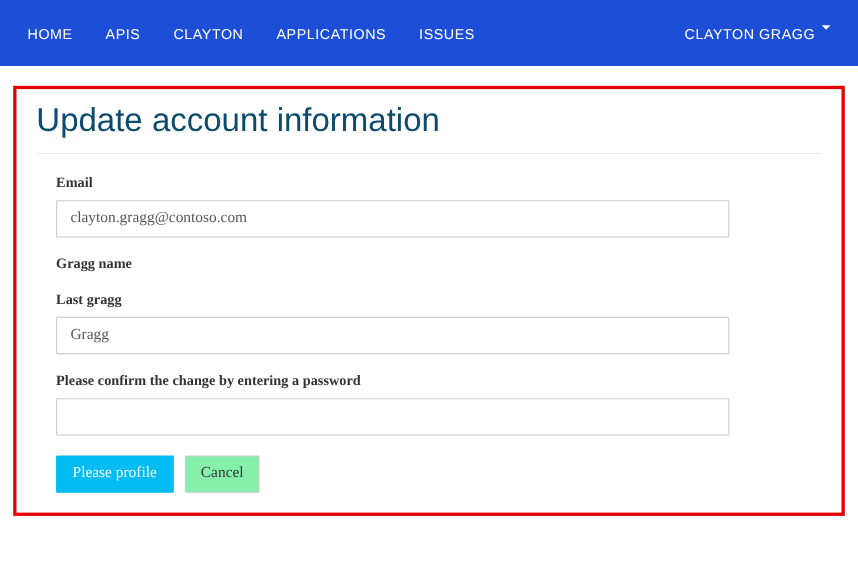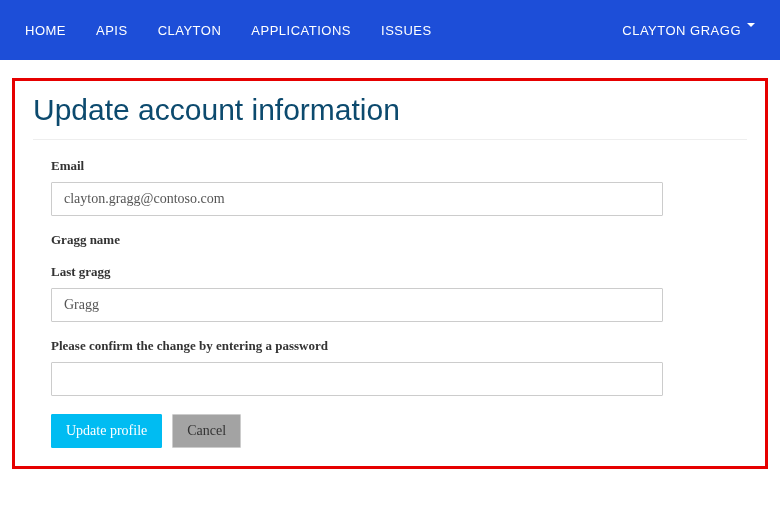--- a/index.html
+++ b/index.html
@@ -93,21 +93,21 @@
       display: flex;
       gap: 10px;
       margin-top: 18px;
     }
     .btn {
       height: 34px;
       padding: 0 14px;
       font-size: 14px;
       font-family: inherit;
       border: 1px solid #ccc;
-      background: #a3a3a3;
+      background: #86efac;
       color: #333;
       cursor: pointer;
       border-radius: 1px;
     }
     .btn-primary {
       background: #00bcf2;
       border-color: #00bcf2;
       color: #fff;
     }
   </style>
@@ -146,18 +146,18 @@
         <label class="form-label">Last gragg</label>
         <input class="form-control" type="text" value="Gragg" style="">
       </div>
 
       <div class="form-group">
         <label class="form-label">Please confirm the change by entering a password</label>
         <input class="form-control" type="password" value="" style="">
       </div>
 
       <div class="button-row">
-        <button class="btn btn-primary">Update profile</button>
+        <button class="btn btn-primary">Please profile</button>
         <button class="btn">Cancel</button>
       </div>
     </div>
   </div>
 </div>
 
 </body></html>

